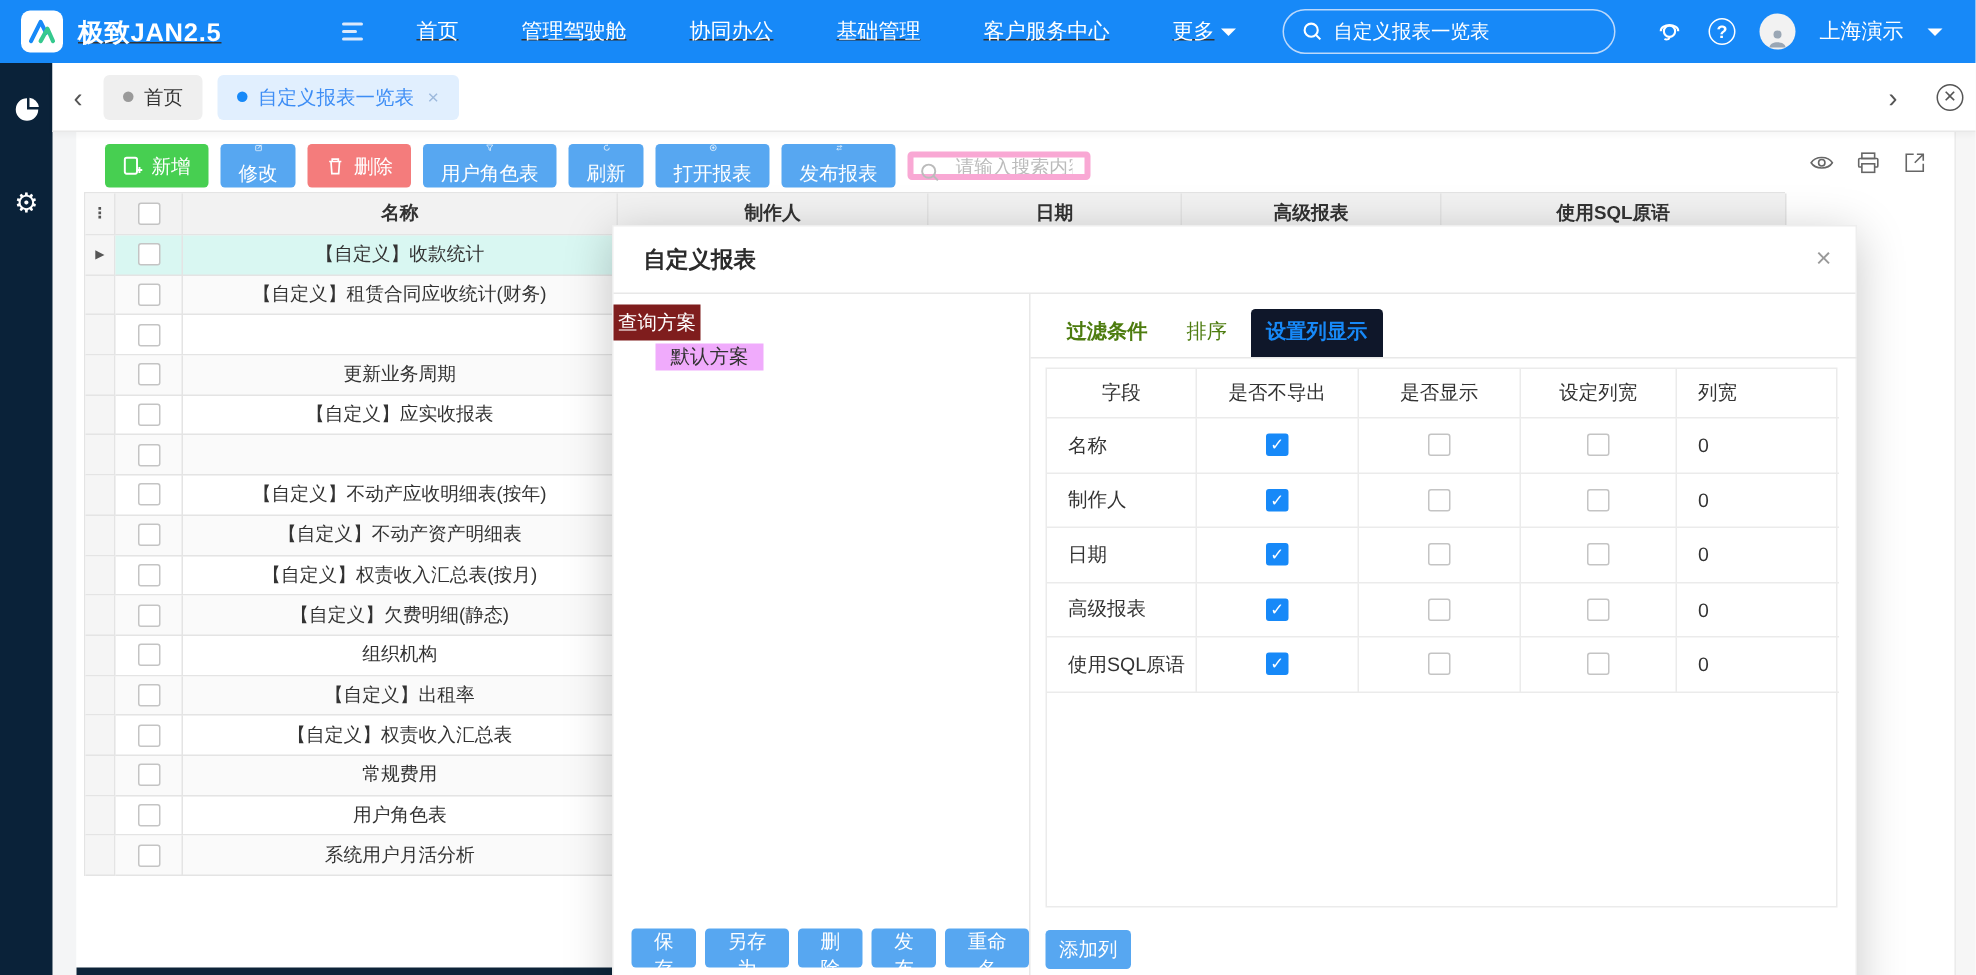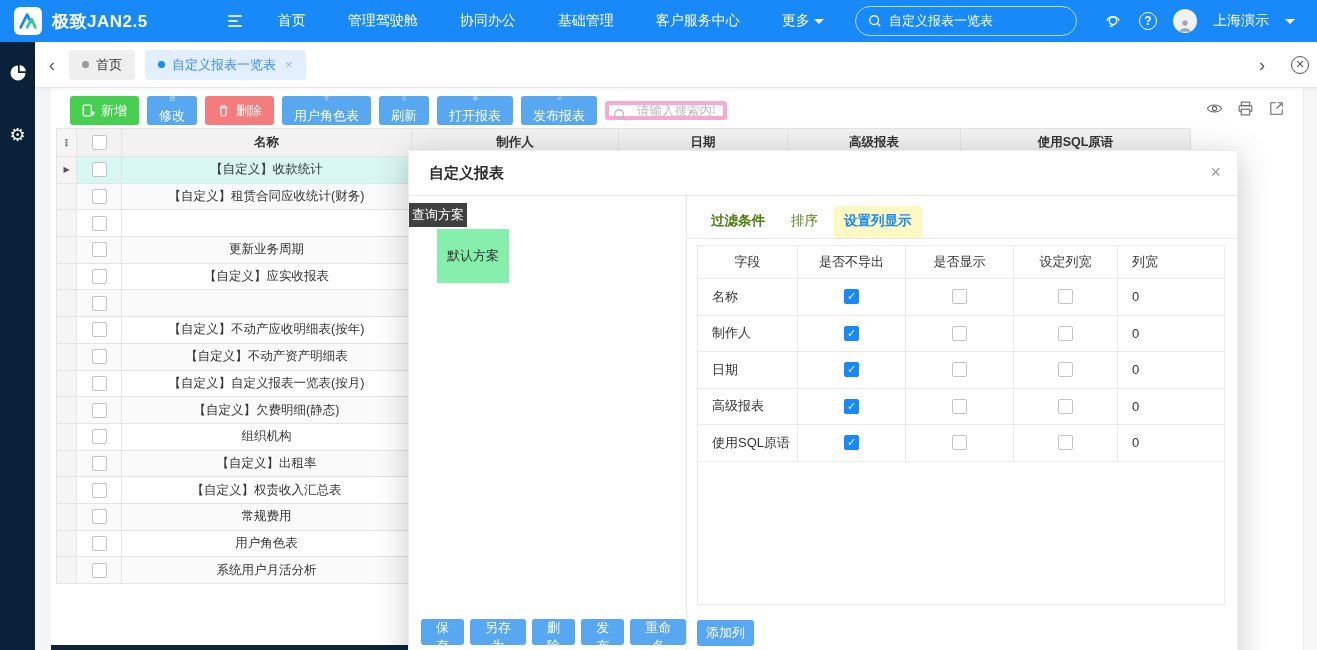--- a/index.html
+++ b/index.html
@@ -1,21 +1,21 @@
 <!DOCTYPE html>
 <html><head>
 <meta charset="utf-8">
 <style>
   * { margin:0; padding:0; box-sizing:border-box; }
   html,body { width:1317px; height:650px; overflow:hidden; background:#fff;
     font-family:"Liberation Sans","DejaVu Sans",sans-serif; font-size:13px; color:#333; }
 
   
   .header { position:absolute; left:0; top:0; width:1317px; height:42px; background:#1789f8;
-    display:flex; align-items:center; z-index:5; }
+    display:flex; align-items:center; z-index:5;text-decoration:underline; }
   .logo-box { width:28px; height:28px; background:#fff; border-radius:6px; margin-left:14px;
     display:flex; align-items:center; justify-content:center; }
   .app-title { color:#fff; font-size:17px; font-weight:bold; margin-left:10px; letter-spacing:.5px; }
   .collapse { margin-left:80px; display:flex; flex-direction:column; gap:3px; cursor:pointer; }
   .collapse i { display:block; width:14px; height:2px; background:#dce9fb; border-radius:1px; }
   .collapse i:nth-child(2){ width:10px; }
   .nav { display:flex; align-items:center; margin-left:36px; gap:42px; }
   .nav-item { color:#fff; font-size:14px; cursor:pointer; white-space:nowrap; }
   .nav-more { display:flex; align-items:center; gap:4px; color:#fff; font-size:14px; cursor:pointer; }
   .caret { width:0; height:0; border-left:5px solid transparent; border-right:5px solid transparent;
@@ -85,32 +85,32 @@
   .hscroll { position:absolute; left:0; bottom:0; width:1140px; height:5px; background:#0d2439; }
   .vscroll-track { position:absolute; right:0; top:0; width:14px; height:562px; background:#f6f6f6; border-left:1px solid #ebebeb; }
 
   
   .modal { position:absolute; left:408px; top:150px; width:830px; height:540px; background:#fff;
     box-shadow:0 6px 30px rgba(0,0,0,.22); border:1px solid #eee; z-index:10; }
   .m-title { height:45px; border-bottom:1px solid #e8e8e8; display:flex; align-items:center;
     padding:0 20px; font-size:15px; font-weight:bold; color:#2b2b2b; }
   .m-close { position:absolute; right:16px; top:12px; color:#999; font-size:18px; cursor:pointer; line-height:1; }
   .m-left { position:absolute; left:0; top:45px; width:278px; height:495px; border-right:1px solid #e8e8e8; }
-  .plan-label { position:absolute; left:0; top:7px; background:#404040; color:#fff; font-size:13px;
+  .plan-label { position:absolute; left:0; top:7px; background:#7f1d1d; color:#fff; font-size:13px;
     padding:3px 3px; cursor:pointer; }
-  .plan-item { position:absolute; left:28px; top:33px; background:#86efac; color:#333; font-size:13px;
-    padding:18px 10px; cursor:pointer; }
+  .plan-item { position:absolute; left:28px; top:33px; background:#f0abfc; color:#333; font-size:13px;
+    padding:0 10px; cursor:pointer; }
   .plan-btns { position:absolute; left:12px; top:423px; display:flex; gap:6px; }
   .sbtn { background:#57a7f1; color:#fff; border:none; border-radius:3px; height:26px; padding:0 9px;
     font-size:13px; cursor:pointer; font-family:inherit; }
   .m-right { position:absolute; left:278px; top:45px; width:551px; height:495px; }
   .m-tabs { display:flex; align-items:flex-end; gap:6px; padding:10px 14px 0 14px; border-bottom:1px solid #e8e8e8; }
   .m-tab { padding:6px 10px 8px 10px; font-size:13.5px; cursor:pointer; color:#4d7c0f; }
   .m-tab.bold { font-weight:bold; }
-  .m-tab.active { color:#1789f8; background:#fef9c3; font-weight:bold; border-radius:3px 3px 0 0; }
+  .m-tab.active { color:#1789f8; background:#0f172a; font-weight:bold; border-radius:3px 3px 0 0; }
   .grid { position:absolute; left:10px; top:49px; width:528px; height:360px; border:1px solid #ebebeb; }
   .grow { display:grid; grid-template-columns:100px 108px 108px 104px 108px; height:36.5px; }
   .grow.ghead { height:33px; }
   .gcell { border-right:1px solid #ebebeb; border-bottom:1px solid #ebebeb; display:flex;
     align-items:center; justify-content:center; font-size:13px; }
   .gcell:last-child { border-right:none; }
   .gcell.left { justify-content:flex-start; padding-left:14px; }
   .add-col { position:absolute; left:10px; top:424px; }
 </style>
 </head>
@@ -374,21 +374,21 @@
       <div class="tcell"></div>
         <div class="tcell"></div>
         <div class="tcell"></div>
         <div class="tcell"></div>
     </div>
     <div class="trow">
       <div class="tcell handle"></div>
       <div class="tcell">
           <span class="cbx"></span>
         </div>
-      <div class="tcell">【自定义】自定义报表一览表(按月)</div>
+      <div class="tcell">【自定义】权责收入汇总表(按月)</div>
       <div class="tcell"></div>
         <div class="tcell"></div>
         <div class="tcell"></div>
         <div class="tcell"></div>
     </div>
     <div class="trow alt">
       <div class="tcell handle"></div>
       <div class="tcell">
           <span class="cbx"></span>
         </div>

